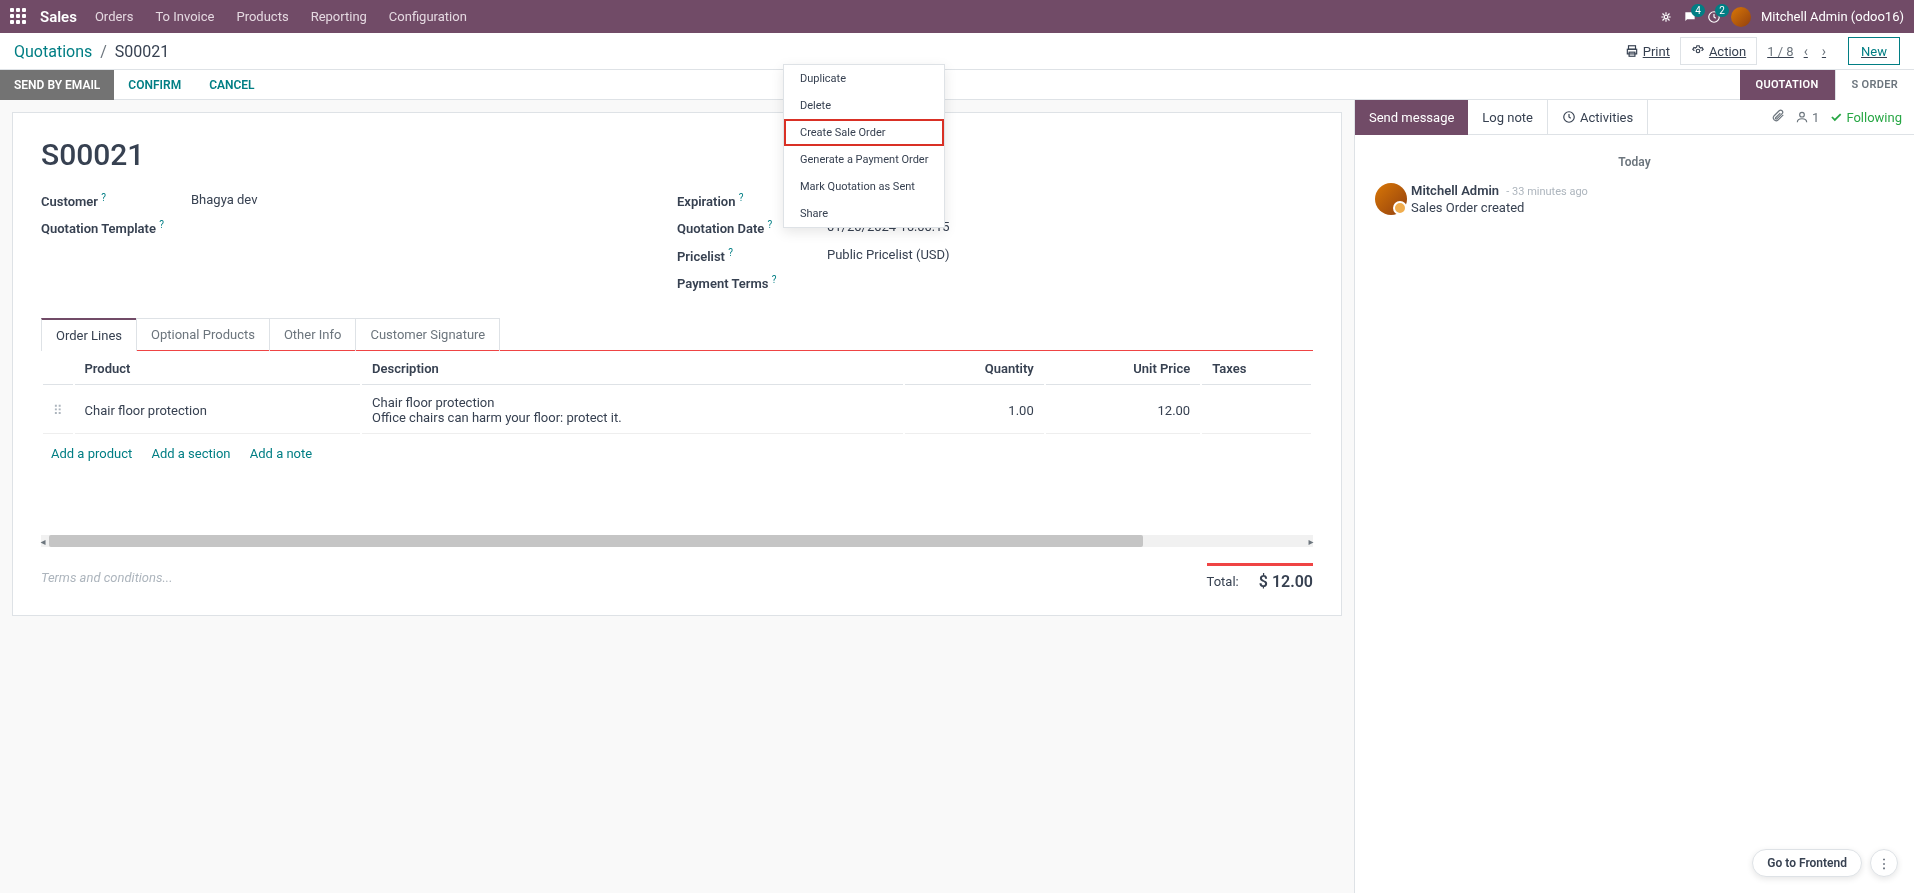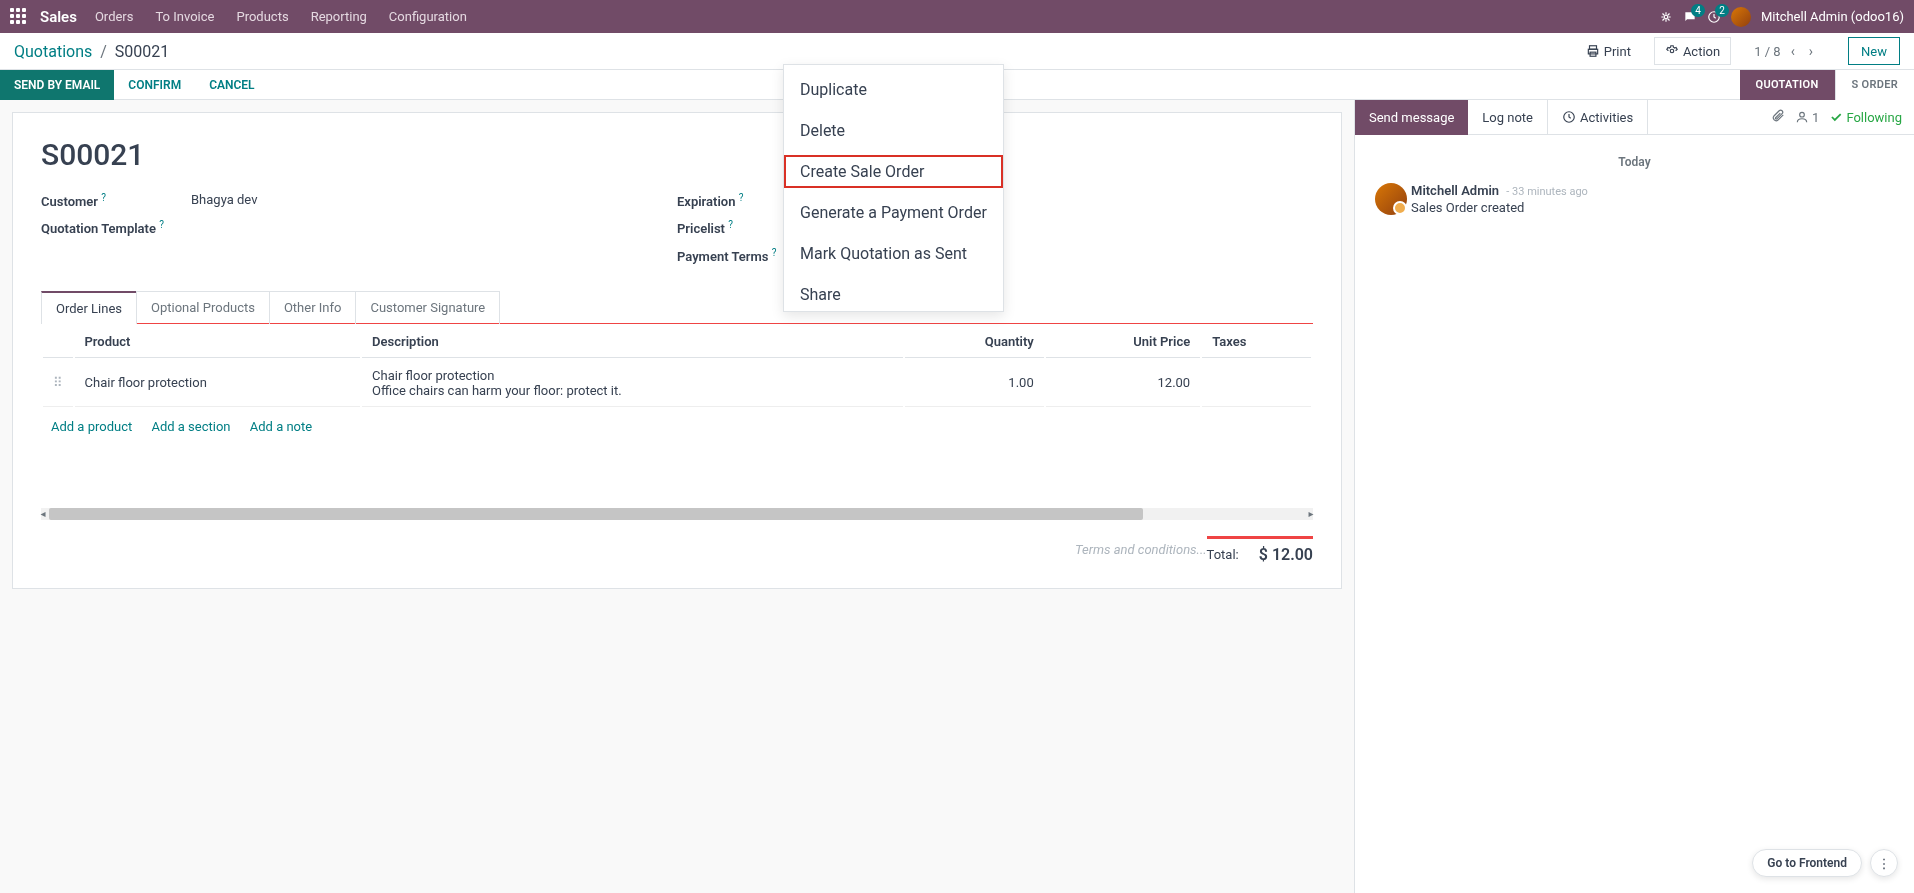--- a/index.html
+++ b/index.html
@@ -17,32 +17,32 @@
 .topnav .icon-btn { position: relative; cursor: pointer; display: flex; align-items: center; }
 .topnav .badge { position: absolute; top: -6px; right: -8px; background: #017e84; color: #fff; font-size: 10px; border-radius: 8px; padding: 0 4px; line-height: 13px; min-width: 13px; text-align: center; }
 .avatar { width: 20px; height: 20px; border-radius: 50%; background: linear-gradient(135deg,#d97706,#92400e); }
 
 
 .toolbar { height: 37px; border-bottom: 1px solid #dee2e6; display: flex; align-items: center; padding: 0 14px; background: #fff; }
 .breadcrumb { font-size: 16px; color: #017e84; }
 .breadcrumb .sep { color: #6c757d; margin: 0 4px; }
 .breadcrumb .current { color: #374151; }
 .toolbar .spacer { flex: 1; }
-.toolbar .btn-group { display: flex; align-items: center; gap: 13px; }
+.toolbar .btn-group { display: flex; align-items: center; gap: 0; text-decoration: underline; }
 .toolbar .btn, .toolbar .pager, .toolbar .new-btn { height: 28px; display: flex; align-items: center; padding: 0 10px; font-size: 13px; cursor: pointer; }
 .toolbar .btn { color: #374151; border: none; background: none; }
 .toolbar .btn.action { border: 1px solid #dee2e6; }
 .toolbar .pager { color: #6c757d; gap: 6px; }
 .toolbar .chev { cursor: pointer; color: #6c757d; padding: 0 4px; font-size: 14px; }
 .toolbar .new-btn { border: 1px solid #017e84; color: #017e84; margin-left: 8px; padding: 0 12px; }
 
 
 .actionbar { height: 30px; background: #fff; border-bottom: 1px solid #dee2e6; display: flex; align-items: center; }
 .actionbar .btn { padding: 0 14px; height: 30px; display: flex; align-items: center; font-size: 12px; font-weight: 600; cursor: pointer; }
-.actionbar .btn.primary { background: #0f766e; color: #fff; }
+.actionbar .btn.primary { background: #737373; color: #fff; }
 .actionbar .btn.link { color: #017e84; background: none; }
 .actionbar .spacer { flex: 1; }
 .actionbar .status { background: #714B67; color: #fff; height: 30px; display: flex; align-items: center; padding: 0 16px; font-size: 11px; font-weight: 600; letter-spacing: 0.3px; }
 .actionbar .status.secondary { background: #fff; color: #6c757d; border-left: 1px solid #dee2e6; }
 
 
 .main { display: flex; height: calc(100vh - 100px); }
 .content { flex: 1; padding: 12px; overflow: auto; }
 .sheet { background: #fff; border: 1px solid #dee2e6; padding: 24px 28px; position: relative; }
 .sheet h1 { font-size: 30px; font-weight: 500; margin-bottom: 20px; }
@@ -68,21 +68,21 @@
 .line-table .handle { width: 20px; color: #adb5bd; cursor: grab; }
 .add-links { padding: 10px; font-size: 13px; }
 .add-links a { color: #017e84; text-decoration: none; margin-right: 16px; cursor: pointer; }
 .scroll-placeholder { height: 60px; }
 .hscroll { height: 12px; background: #f1f1f1; margin-top: 4px; position: relative; }
 .hscroll .thumb { position: absolute; left: 8px; width: 86%; height: 100%; background: #c5c5c5; border-radius: 2px; }
 .hscroll .arrow { position: absolute; width: 12px; height: 12px; top: 0; color: #6c757d; font-size: 10px; display: flex; align-items: center; justify-content: center; }
 .hscroll .arrow.left { left: -4px; }
 .hscroll .arrow.right { right: -4px; }
 
-.footer-row { display: flex; margin-top: 16px; align-items: center; text-align: right; }
+.footer-row { display: flex; margin-top: 16px; align-items: center; }
 .terms { color: #adb5bd; font-style: italic; flex: 1; }
 .total { border-top: 3px solid #ef4444; padding-top: 6px; display: flex; gap: 20px; align-items: center; }
 .total .lbl { font-size: 13px; }
 .total .amt { font-size: 16px; font-weight: 600; }
 
 
 .chatter { width: 560px; border-left: 1px solid #dee2e6; background: #fff; display: flex; flex-direction: column; }
 .chatter-header { display: flex; align-items: center; border-bottom: 1px solid #dee2e6; height: 35px; }
 .chatter-header .cbtn { padding: 0 14px; height: 35px; display: flex; align-items: center; font-size: 13px; cursor: pointer; }
 .chatter-header .cbtn.primary { background: #714B67; color: #fff; }
@@ -95,21 +95,21 @@
 .chatter-divider { text-align: center; color: #6c757d; font-size: 12px; margin: 8px 0 14px; font-weight: 600; }
 .msg { display: flex; gap: 4px; align-items: flex-end; }
 .msg .avatar2 { width: 32px; height: 32px; border-radius: 50%; background: linear-gradient(135deg,#d97706,#92400e); position: relative; flex-shrink: 0; }
 .msg .avatar2::after { content:''; position:absolute; bottom:0; right:0; width:10px; height:10px; background:#f0ad4e; border:2px solid #fff; border-radius:50%; }
 .msg .body .name { font-weight: 600; font-size: 13px; }
 .msg .body .time { color: #adb5bd; font-size: 11px; margin-left: 4px; }
 .msg .body .text { font-size: 13px; margin-top: 2px; }
 
 
 .dropdown { position: absolute; background: #fff; border: 1px solid #dee2e6; box-shadow: 0 4px 12px rgba(0,0,0,0.1); min-width: 154px; z-index: 100; top: 64px; left: 783px; }
-.dropdown .item { padding: 7px 16px; font-size: 16px; cursor: pointer; margin-top: 8px; }
+.dropdown .item { padding: 7px 16px; font-size: 11px; cursor: pointer; }
 .dropdown .item.highlighted { outline: 2px solid #d93025; outline-offset: -2px; }
 
 
 .float-btn { position: fixed; bottom: 16px; right: 16px; display: flex; align-items: center; gap: 8px; }
 .float-btn .pill { background: #fff; border: 1px solid #dee2e6; border-radius: 16px; padding: 6px 14px; font-size: 12px; font-weight: 600; cursor: pointer; box-shadow: 0 2px 6px rgba(0,0,0,0.1); }
 .float-btn .more { width: 28px; height: 28px; border-radius: 50%; background: #fff; border: 1px solid #dee2e6; display: flex; align-items: center; justify-content: center; cursor: pointer; box-shadow: 0 2px 6px rgba(0,0,0,0.1); }
 
 svg.icon { width: 14px; height: 14px; }
 </style>
 </head>
@@ -225,20 +225,24 @@
             </div>
           <div class="field">
               <label><span>Quotation Template</span> <span class="help">?</span></label>
               <span class="value"></span>
             </div>
         </div>
         <div class="form-col">
           <div class="field">
               <label><span>Expiration</span> <span class="help">?</span></label>
               <span class="value"></span>
+            </div>
+          <div class="field">
+              <label><span>Quotation Date</span> <span class="help">?</span></label>
+              <span class="value">01/20/2024 16:00:15</span>
             </div>
           <div class="field">
               <label><span>Pricelist</span> <span class="help">?</span></label>
               <span class="value">Public Pricelist (USD)</span>
             </div>
           <div class="field">
               <label><span>Payment Terms</span> <span class="help">?</span></label>
               <span class="value"></span>
             </div>
         </div>

